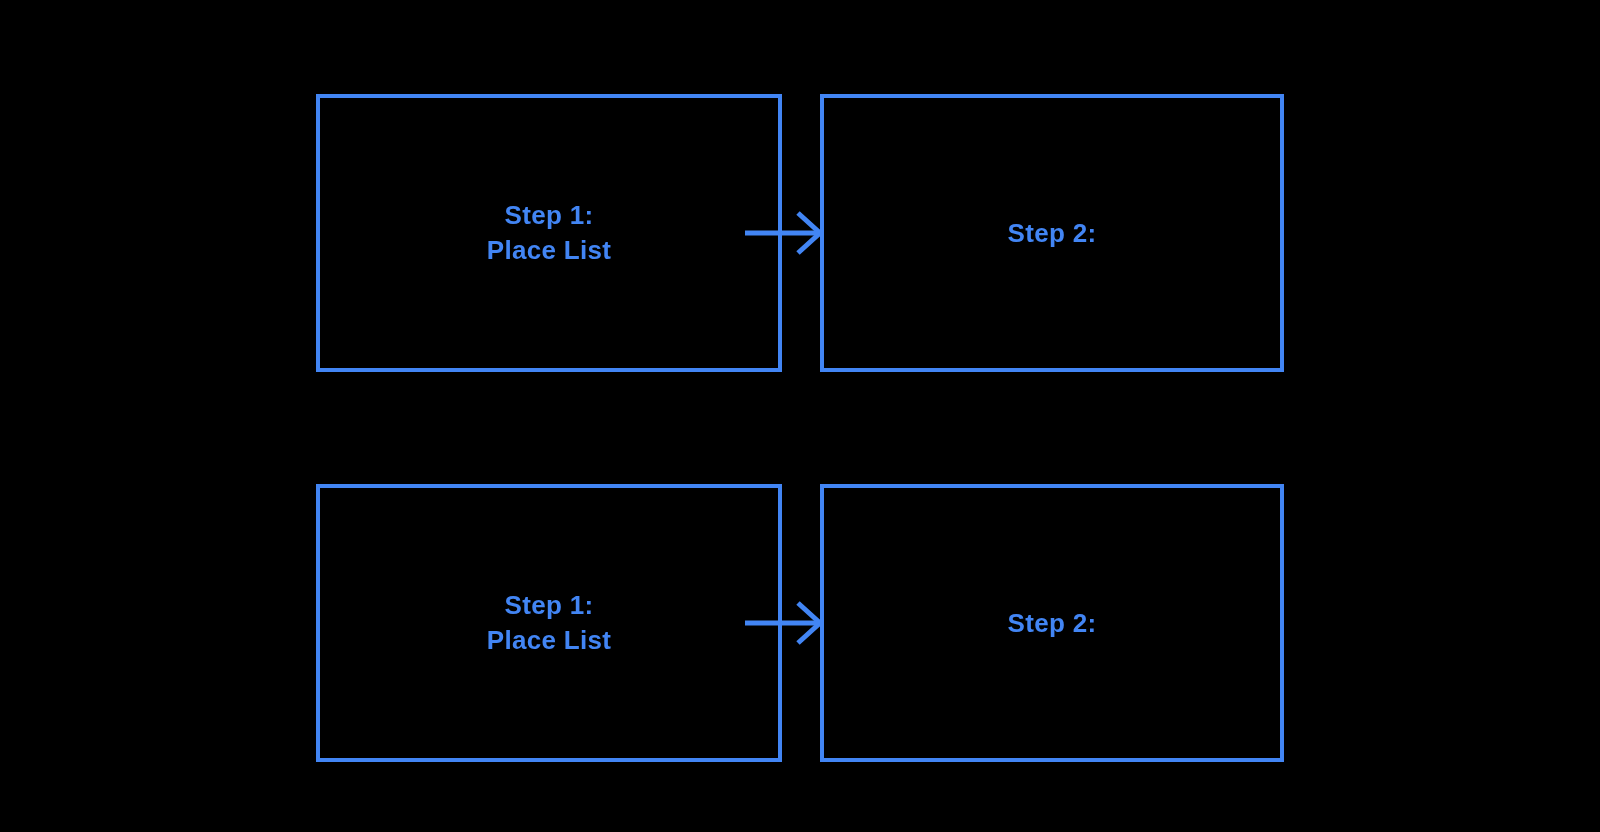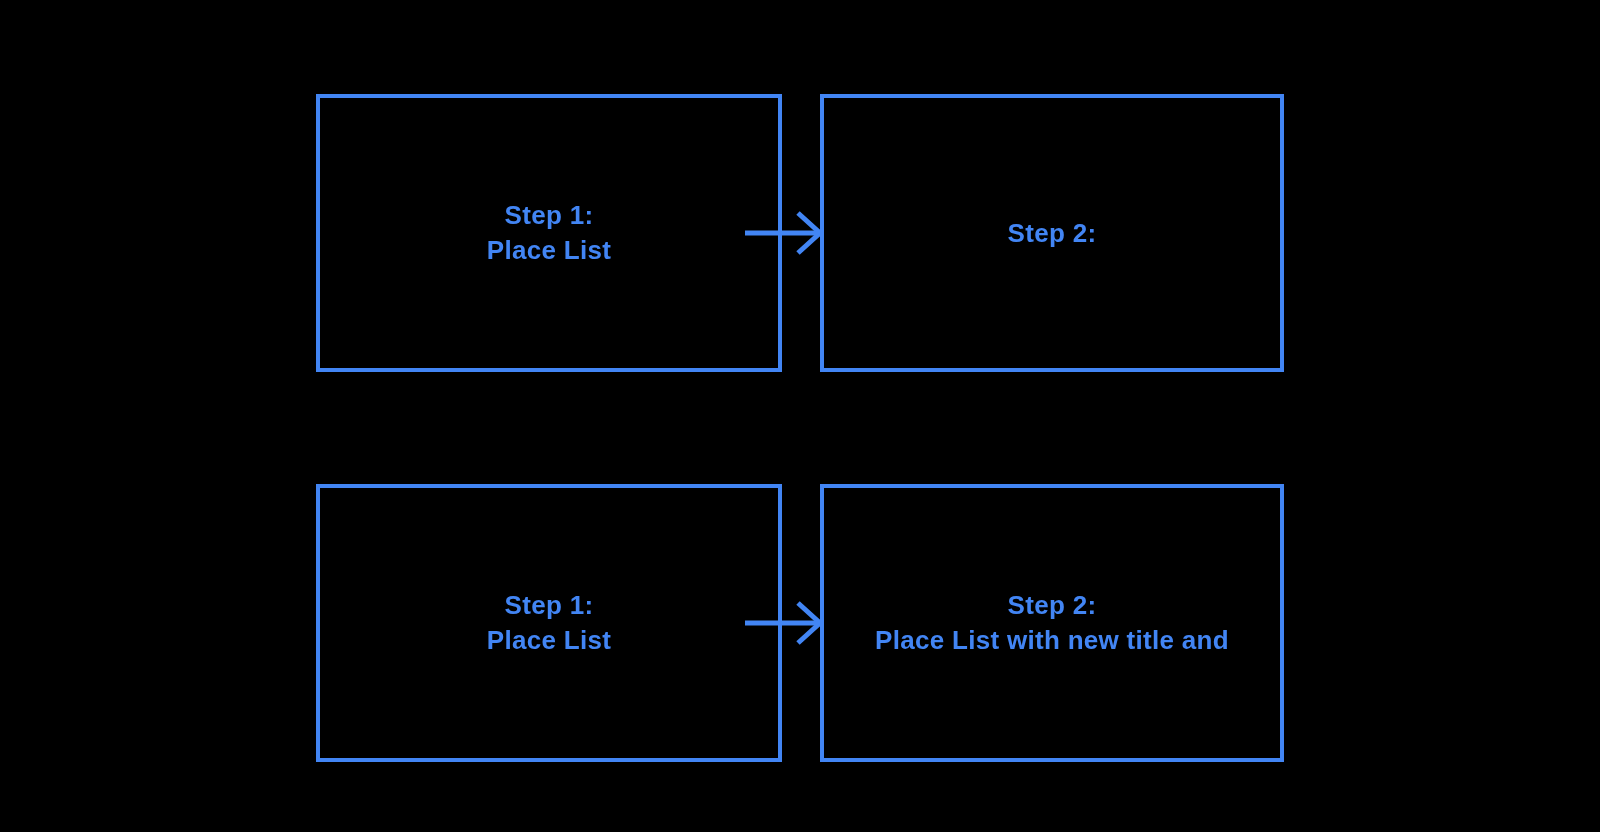--- a/index.html
+++ b/index.html
@@ -77,16 +77,15 @@
 
   <div class="arrow arrow-bottom">
     <svg width="90" height="56" viewBox="0 0 90 56" fill="none" xmlns="http://www.w3.org/2000/svg">
       <line x1="7" y1="28" x2="80" y2="28" stroke="currentColor" stroke-width="5"></line>
       <polyline points="60,8 82,28 60,48" stroke="currentColor" stroke-width="5" fill="none"></polyline>
     </svg>
   </div>
 
   <div class="step-box box-bottom-right">
     <div>Step 2:</div>
-    <div>Place List with new title and</div>
   </div>
 
 </div>
 
 </body></html>

